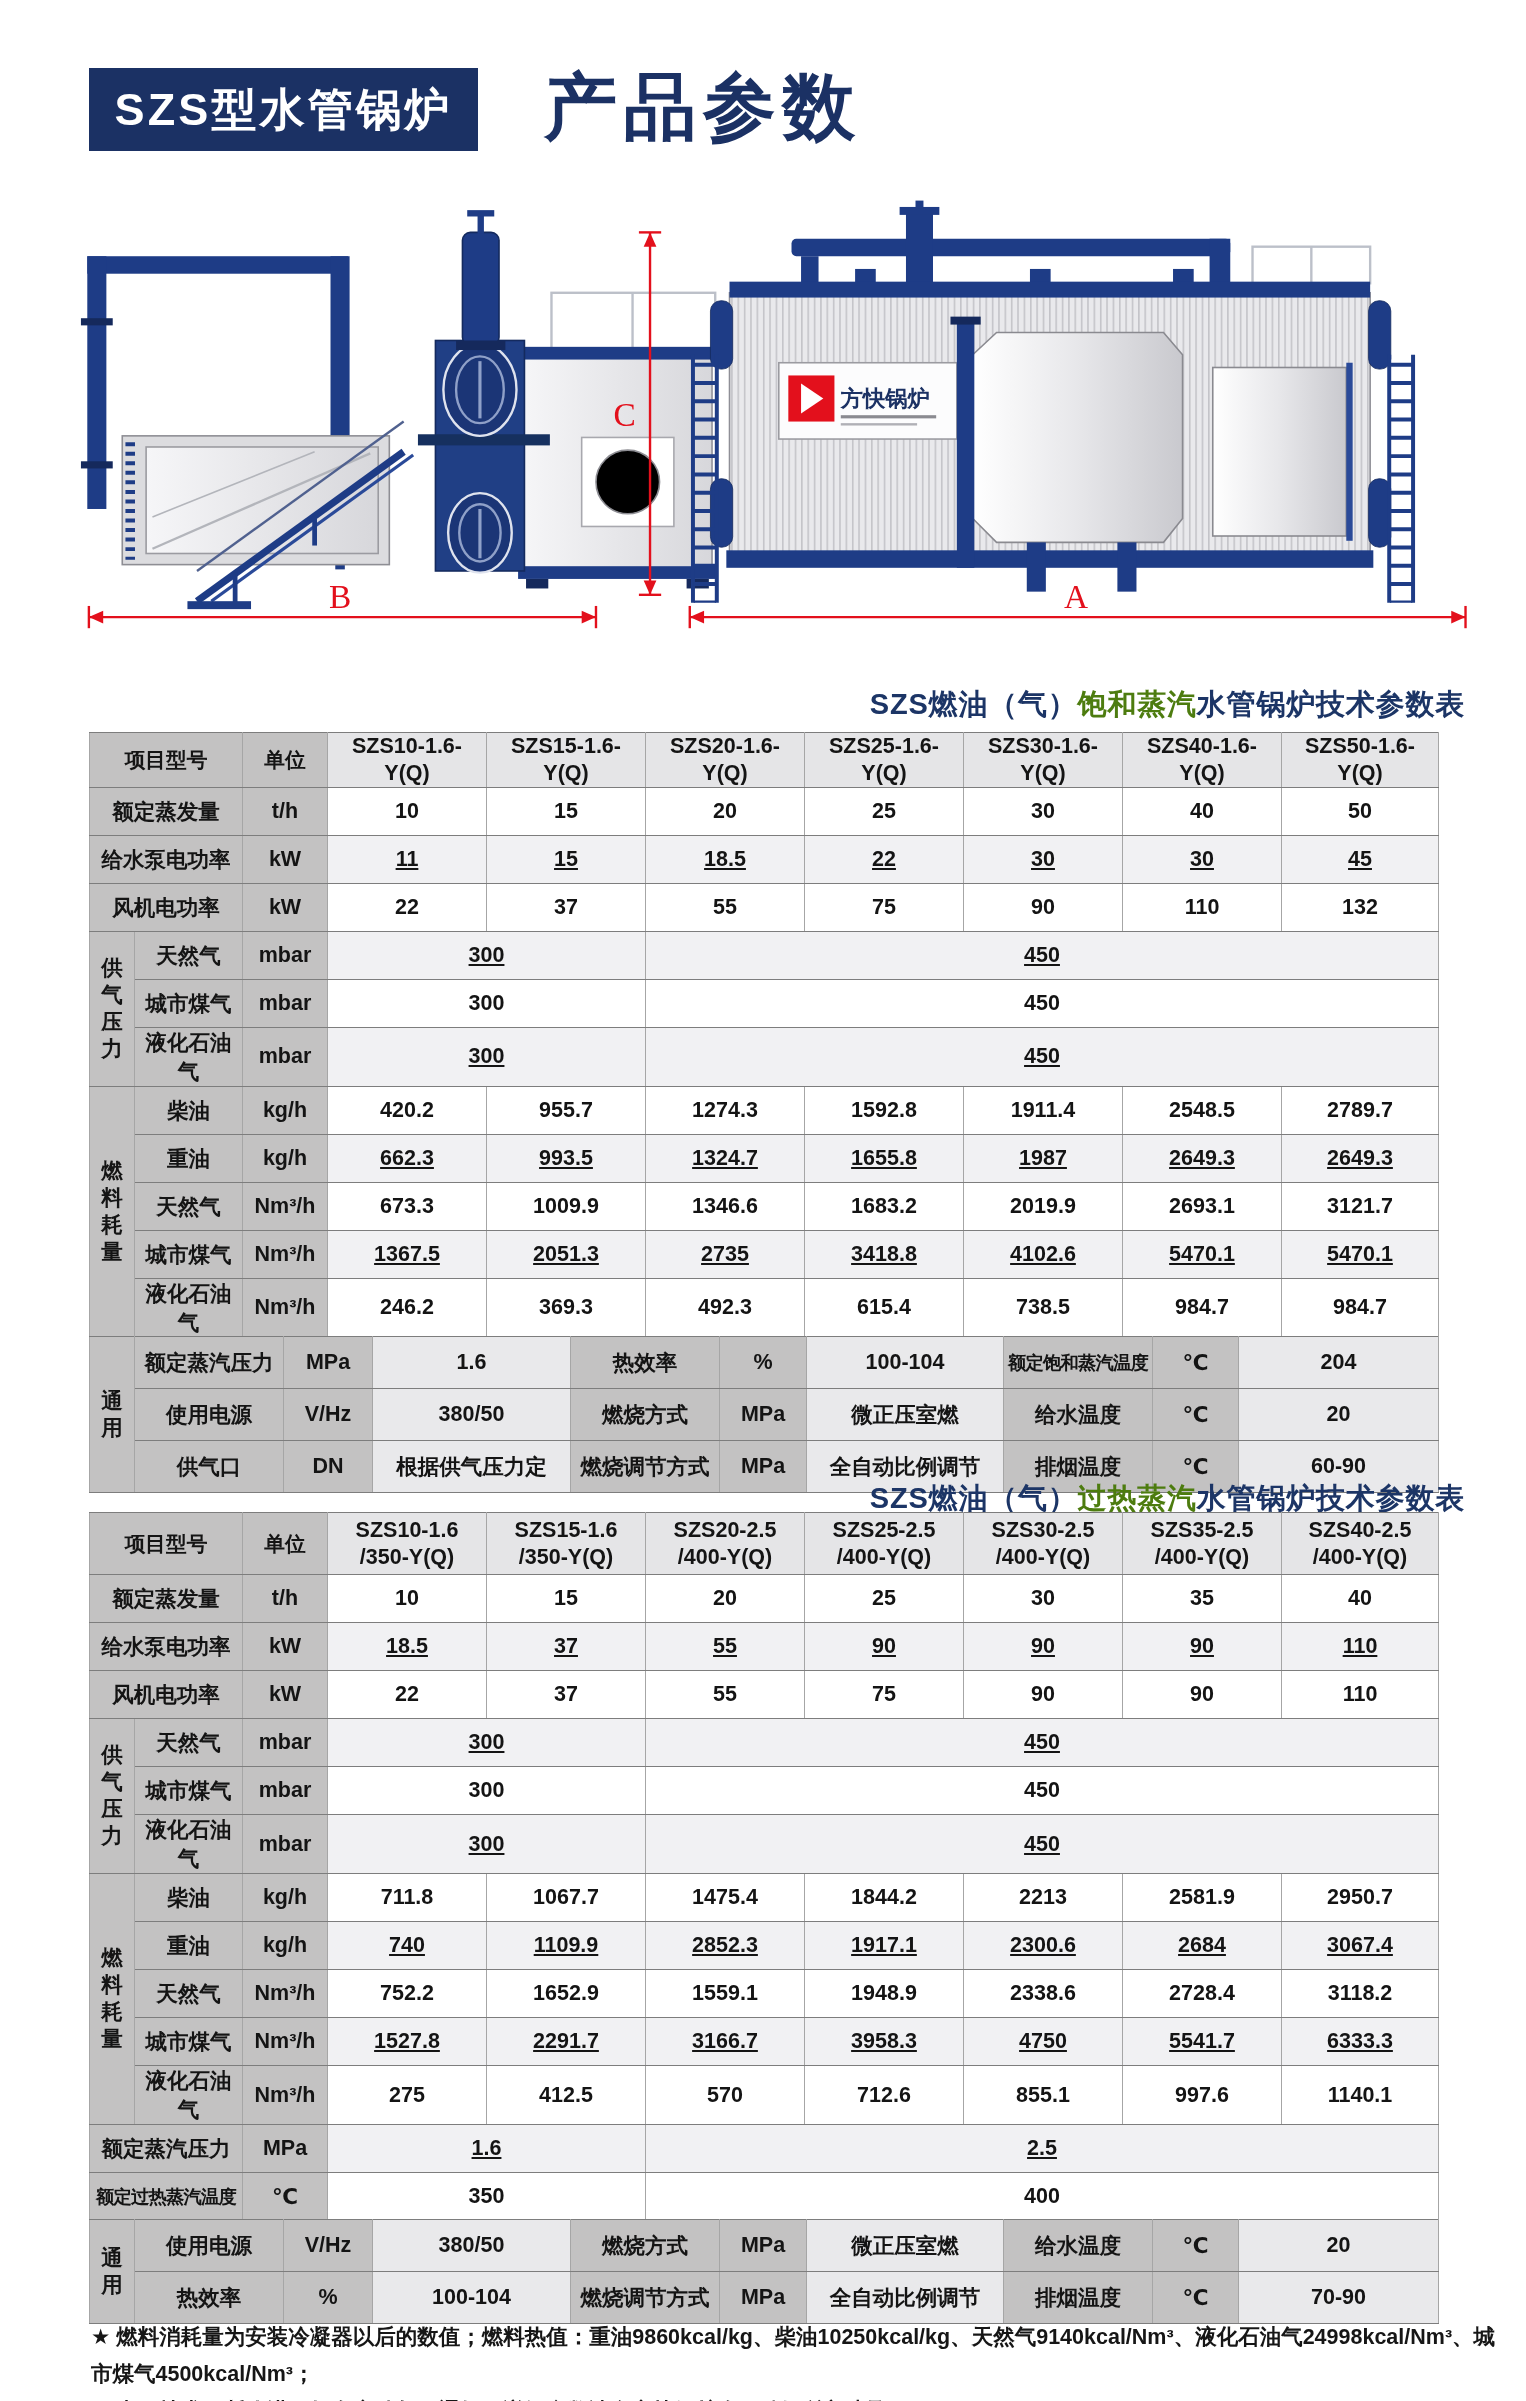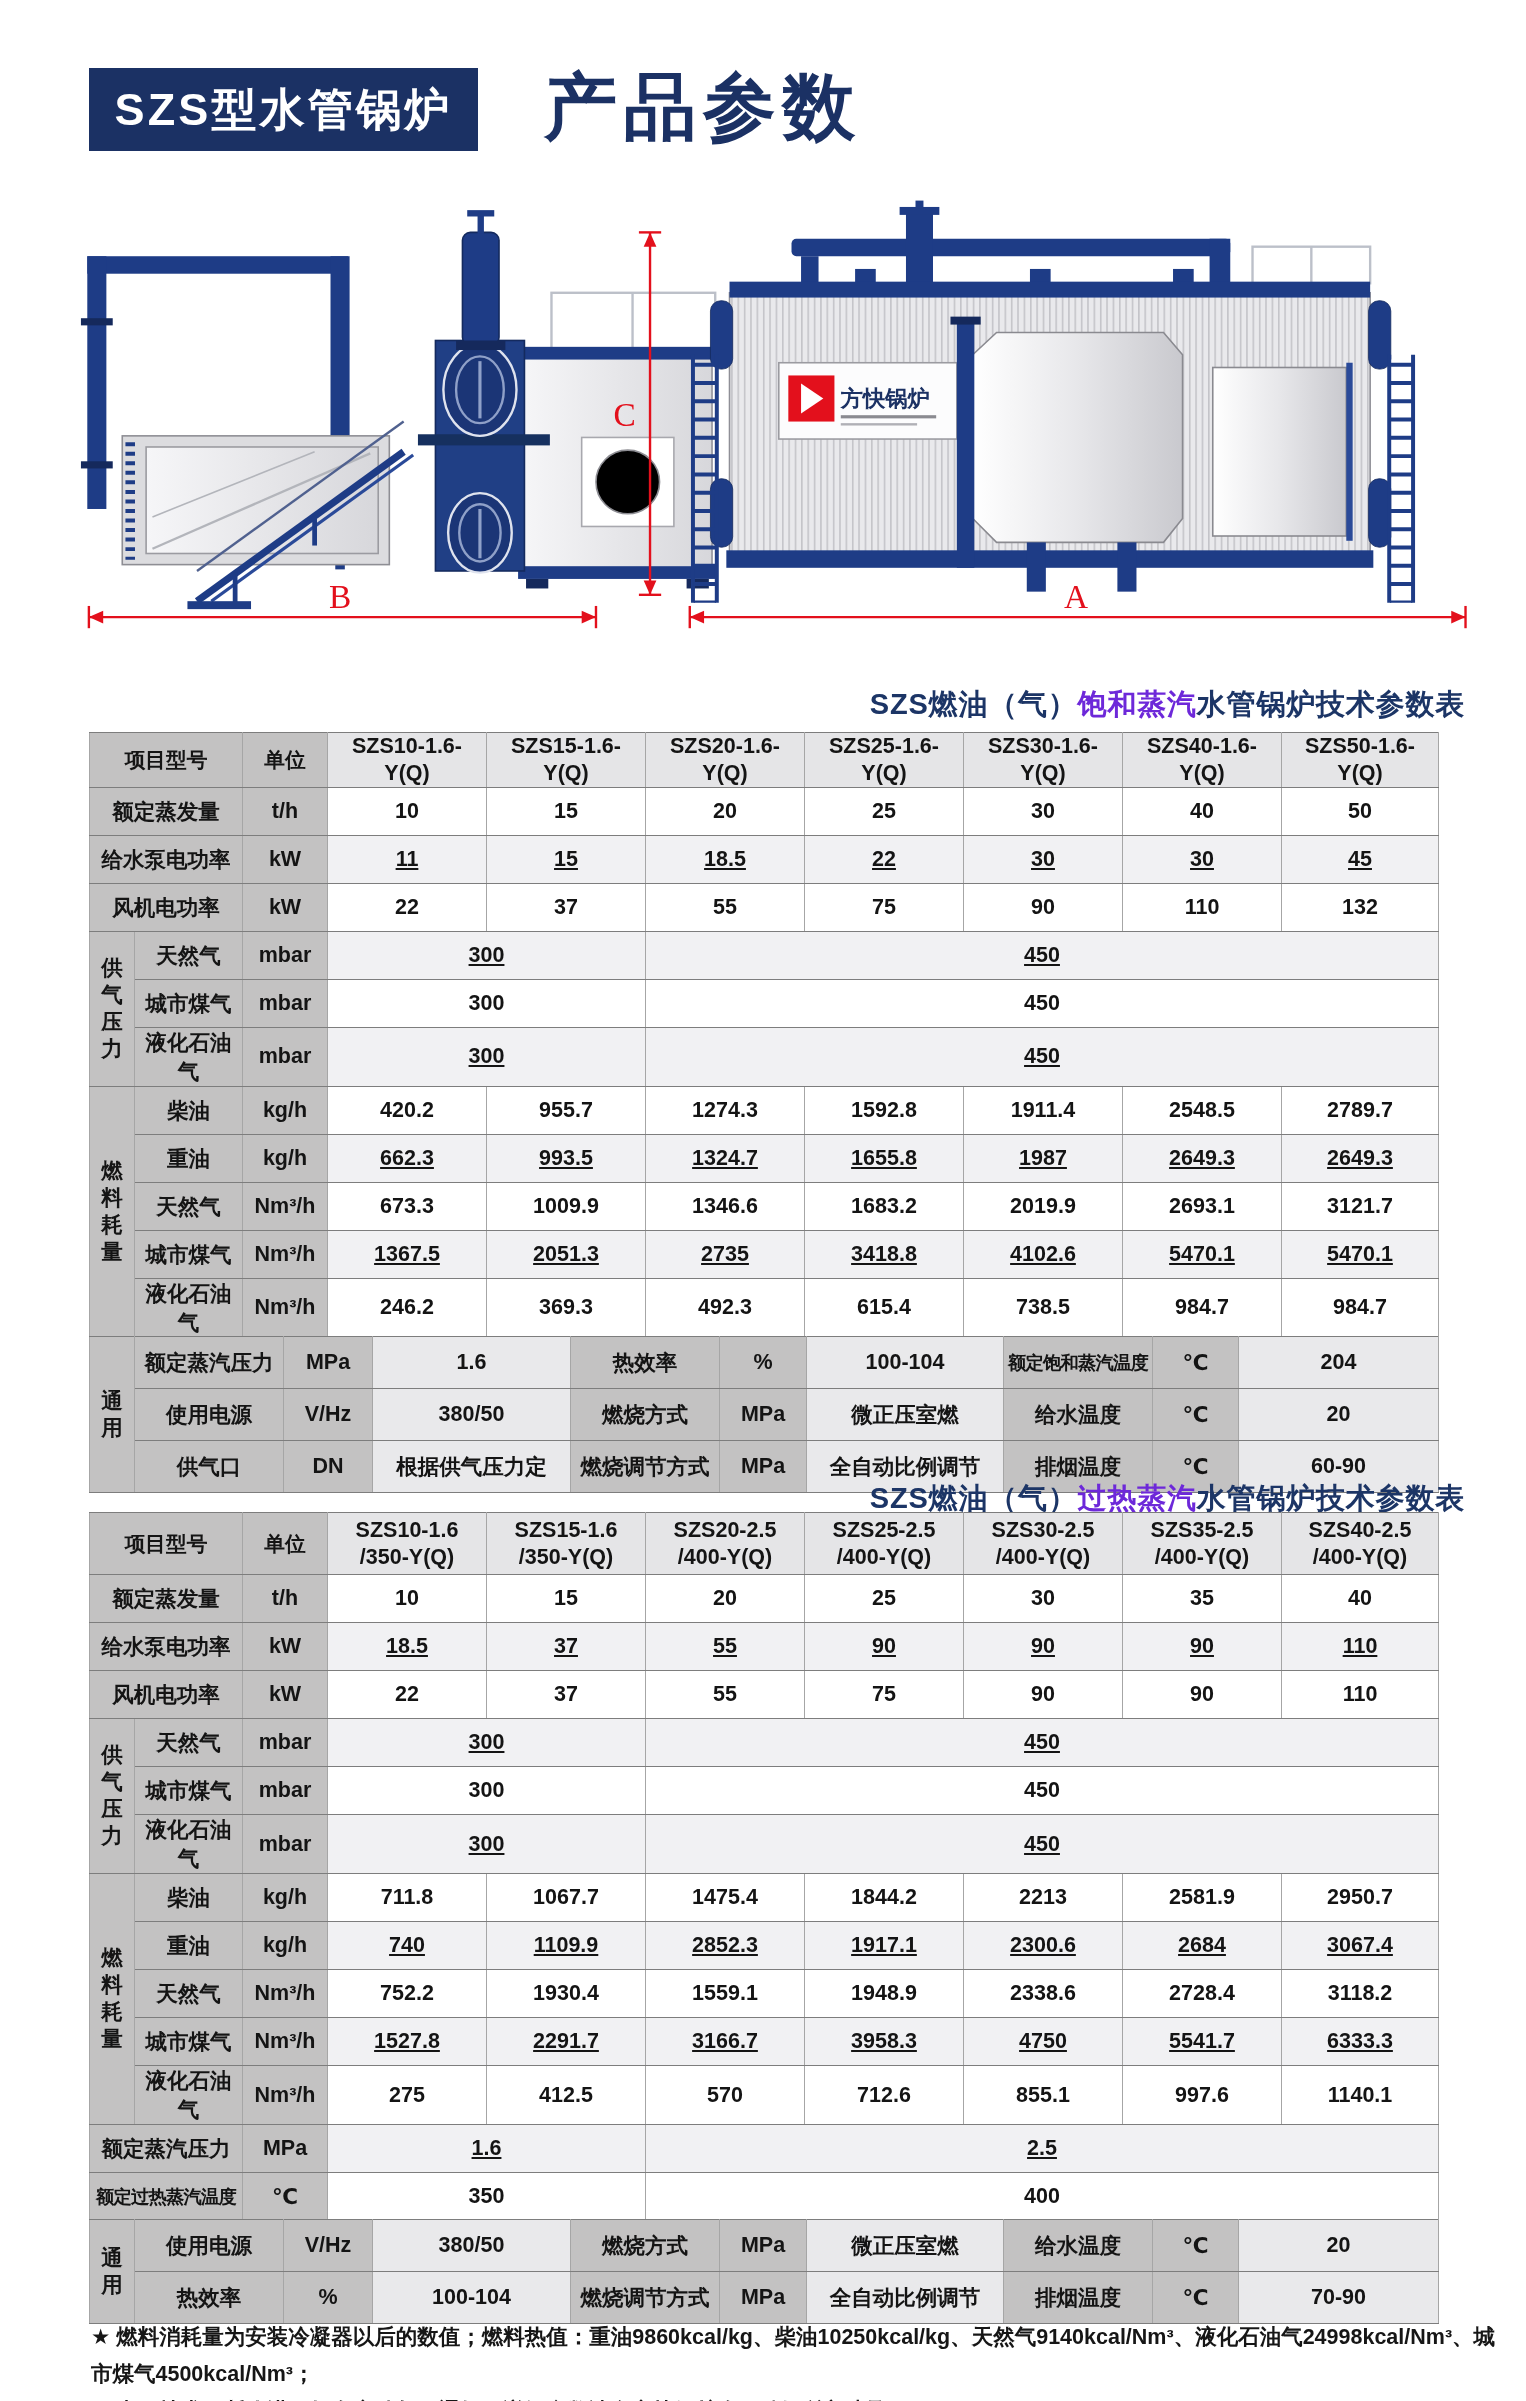--- a/index.html
+++ b/index.html
@@ -15,21 +15,21 @@
     font-size:45px;font-weight:700;letter-spacing:3.2px;
   }
   .page-title{
     position:absolute;left:544px;top:70px;font-size:73px;font-weight:800;
     color:#1b3164;letter-spacing:6.4px;line-height:1;
   }
   
   .diagram{position:absolute;left:76px;top:199px;}
   
   .tbl-title{position:absolute;right:62px;font-size:29px;font-weight:700;color:#1c3566;letter-spacing:0.8px;}
-  .tbl-title .red{color:#6d28d9;}
+  .tbl-title .red{color:#4d7c0f;}
   .t1{top:685px;}
   .t2{top:1479px;}
   
   .mount{position:absolute;left:89px;}
   #m1{top:732px;}
   #m2{top:1512px;}
   table.spec-table{border-collapse:collapse;table-layout:fixed;font-weight:600;border:1.6px solid #6e6e6e;}
   .spec-table td,.spec-table th{
     border-left:0.8px solid #a6a6a6;border-right:0.8px solid #a6a6a6;
     border-top:1.6px solid #7d7d7d;border-bottom:1.6px solid #7d7d7d;
@@ -502,21 +502,21 @@
           <td class="c-val">2852.3</td>
           <td class="c-val">1917.1</td>
           <td class="c-val">2300.6</td>
           <td class="c-val">2684</td>
           <td class="c-val">3067.4</td>
         </tr>
         <tr>
           <td class="c-label">天然气</td>
           <td class="c-unit">Nm³/h</td>
           <td class="c-val">752.2</td>
-          <td class="c-val">1930.4</td>
+          <td class="c-val">1652.9</td>
           <td class="c-val">1559.1</td>
           <td class="c-val">1948.9</td>
           <td class="c-val">2338.6</td>
           <td class="c-val">2728.4</td>
           <td class="c-val">3118.2</td>
         </tr>
         <tr class="alt">
           <td class="c-label">城市煤气</td>
           <td class="c-unit">Nm³/h</td>
           <td class="c-val">1527.8</td>

